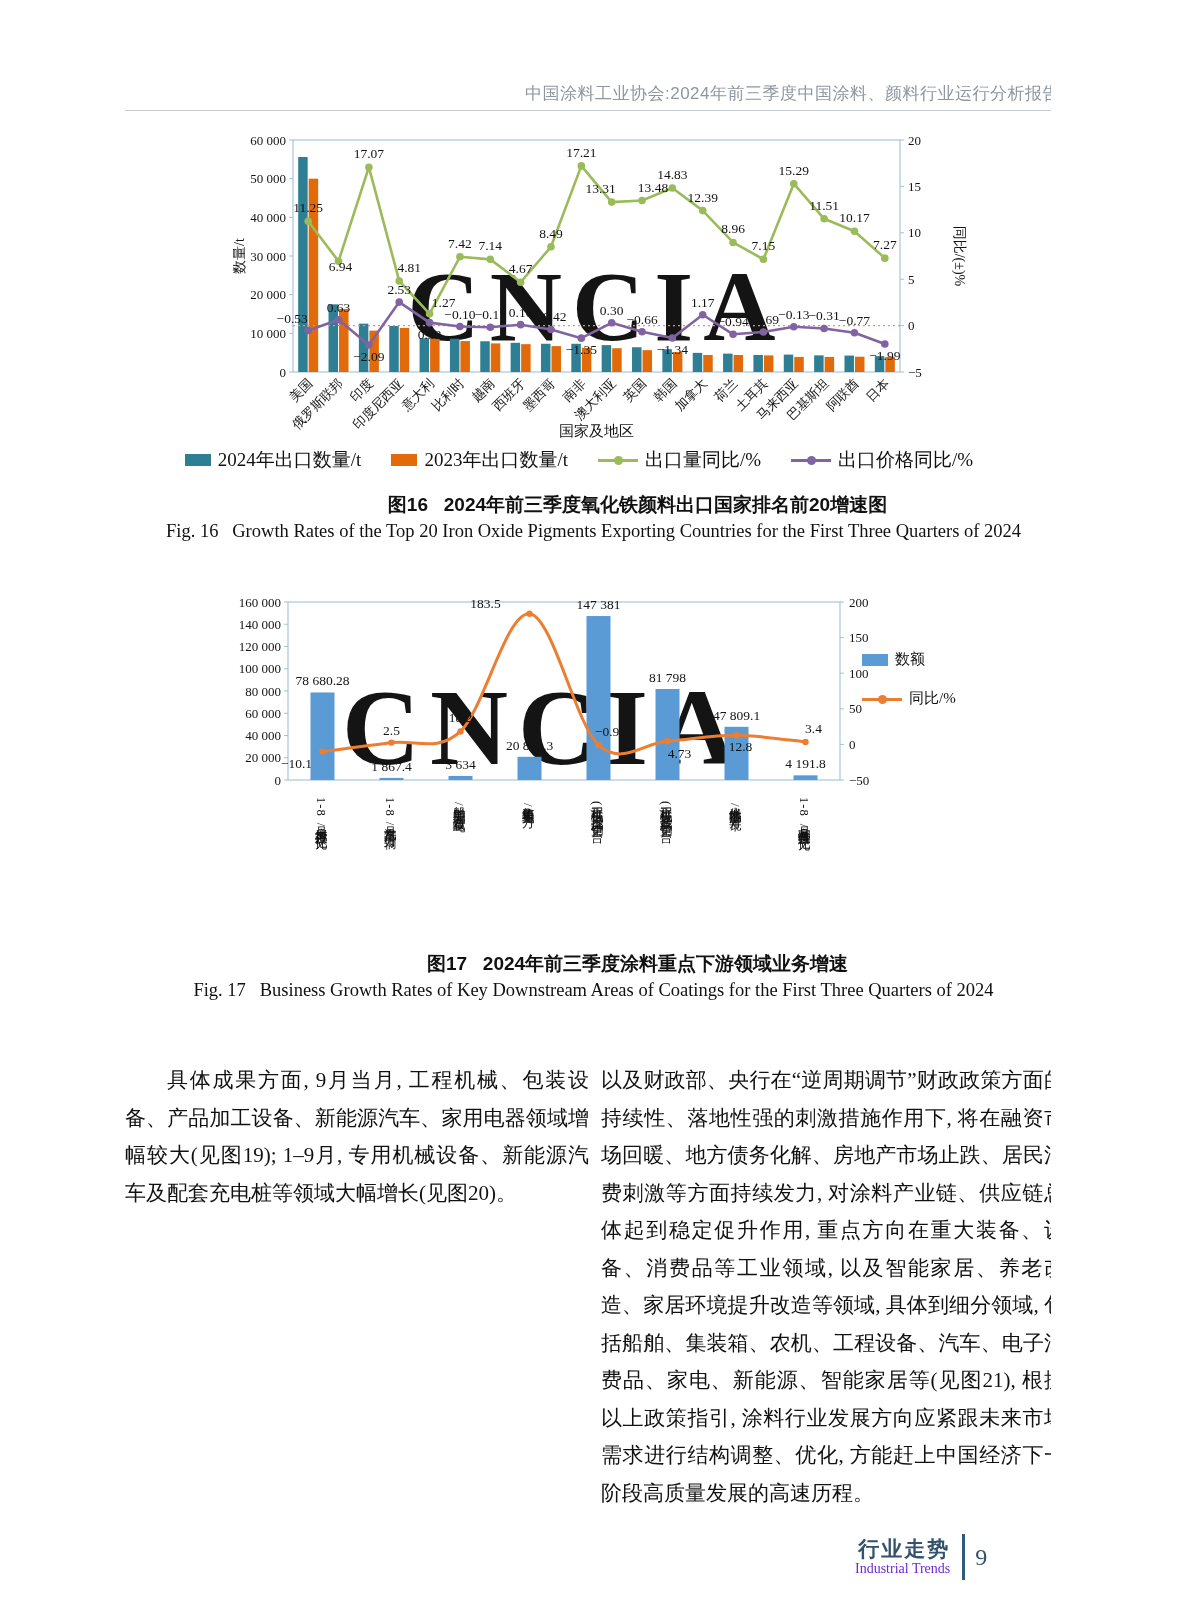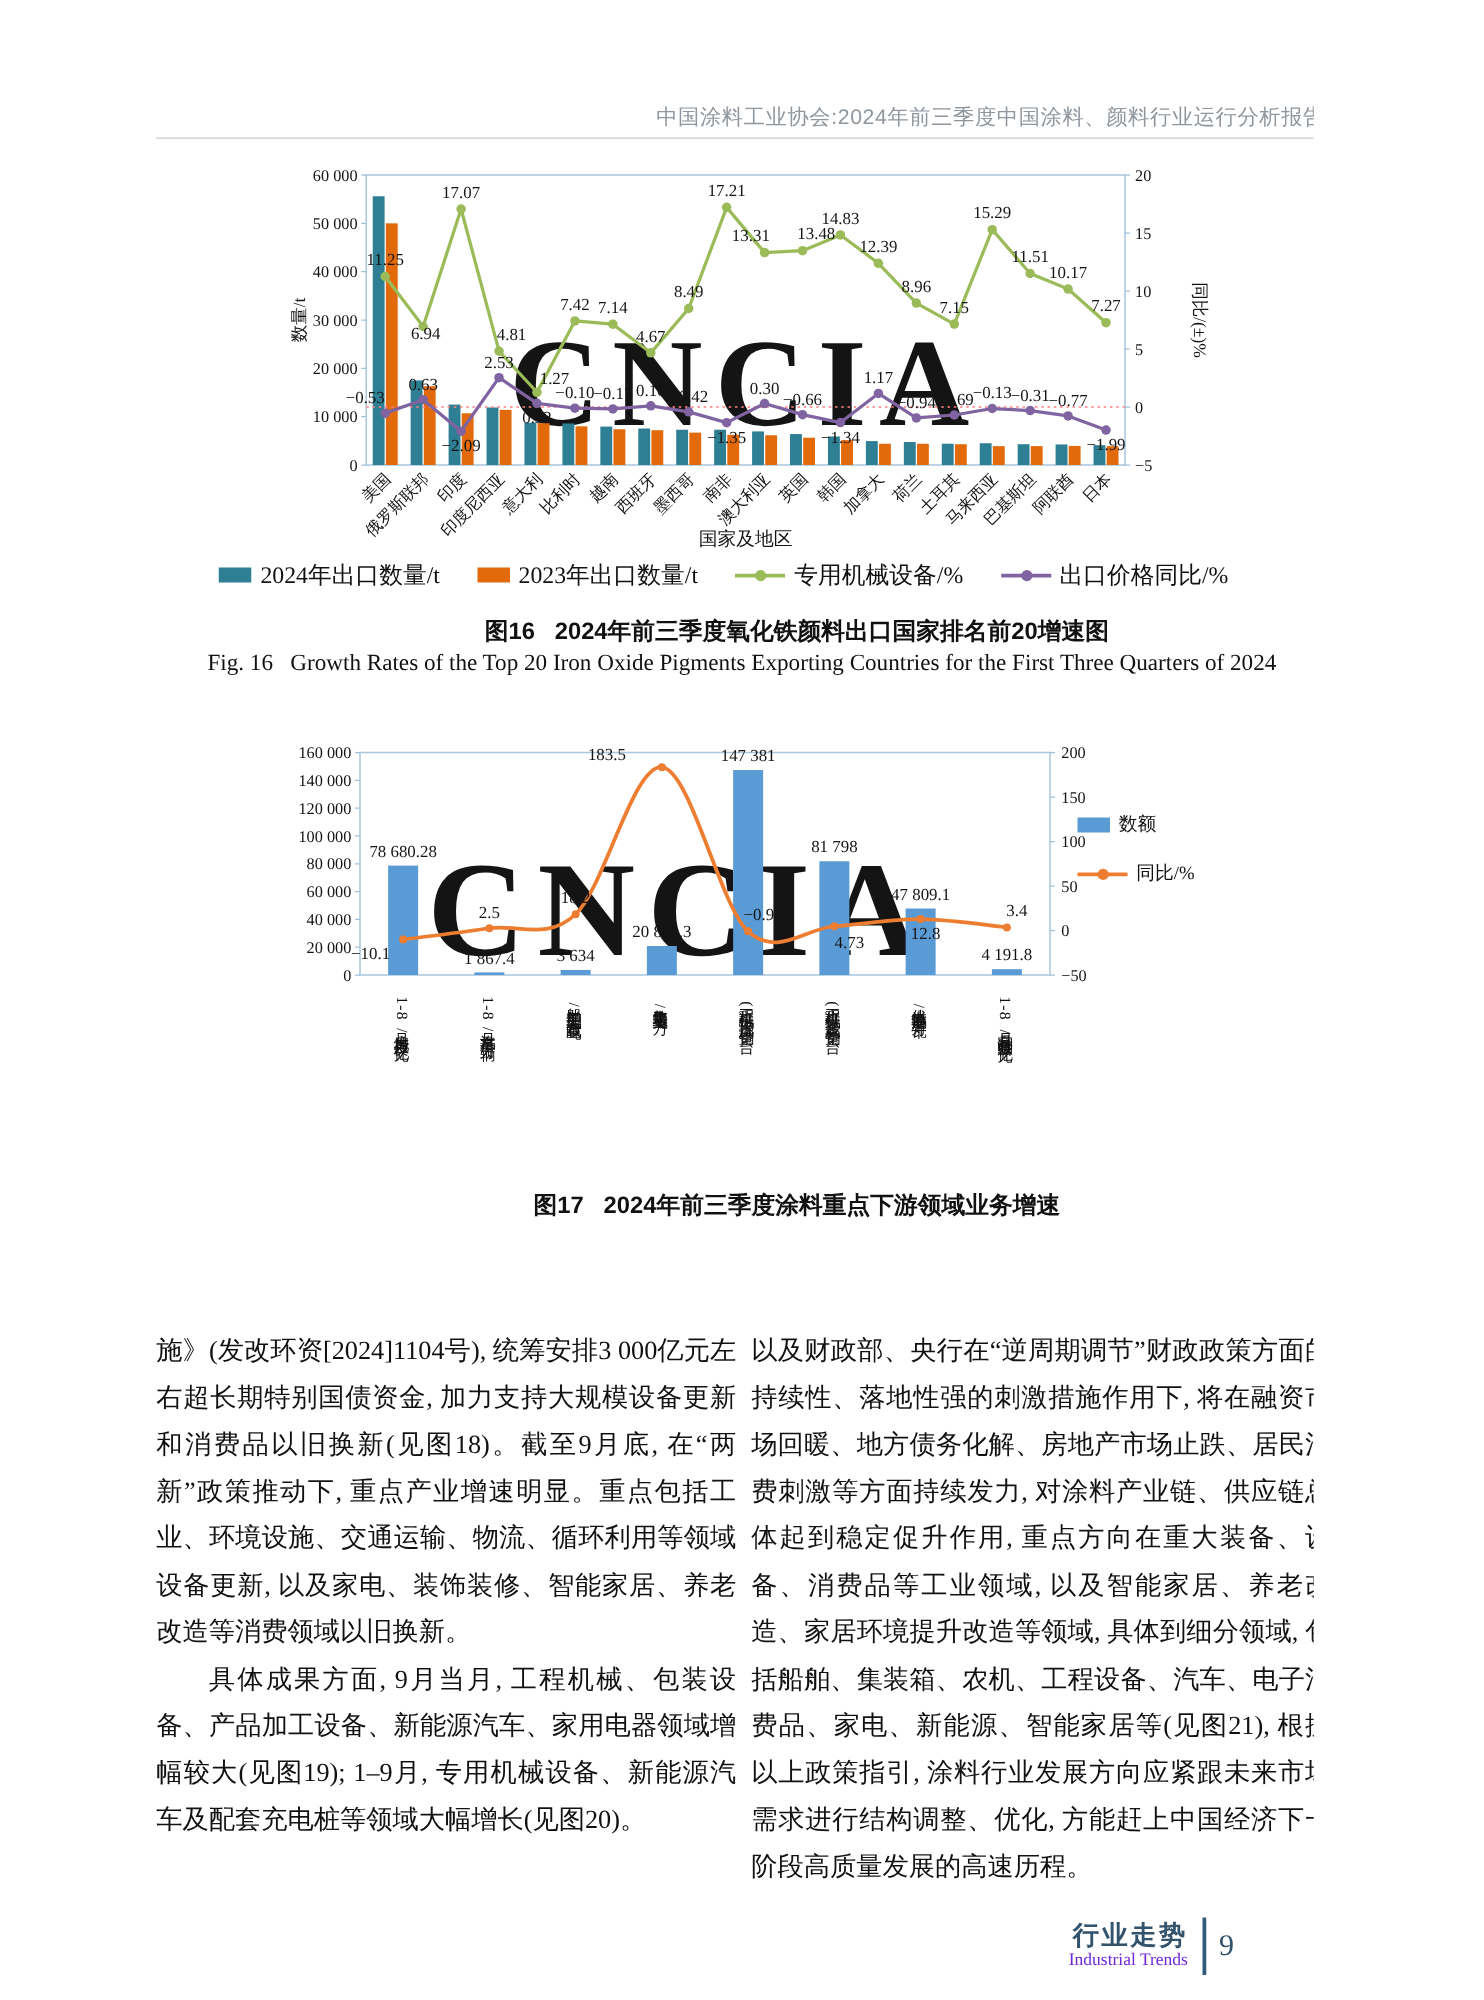--- a/index.html
+++ b/index.html
@@ -246,21 +246,21 @@
     </span>
     <span class="legend-item">
       <span class="sw-bar" id="sw-b2" style="background: rgb(227, 106, 11);"></span>
       <span>2023年出口数量/t</span>
     </span>
     <span class="legend-item">
       <span class="sw-line">
         <span class="ln" id="sw-l1a" style="background: rgb(155, 187, 89);"></span>
           <span class="dt" id="sw-l1b" style="background: rgb(155, 187, 89);"></span>
       </span>
-      <span>专用机械设备/%</span>
+      <span>出口量同比/%</span>
     </span>
     <span class="legend-item">
       <span class="sw-line">
         <span class="ln" id="sw-l2a" style="background: rgb(128, 100, 162);"></span>
           <span class="dt" id="sw-l2b" style="background: rgb(128, 100, 162);"></span>
       </span>
       <span>出口价格同比/%</span>
     </span>
   </div>
 
@@ -356,24 +356,24 @@
     <span class="legend-item">
       <span class="sw-line">
         <span class="ln" id="sw-l3a" style="background: rgb(237, 125, 49);"></span>
           <span class="dt" id="sw-l3b" style="background: rgb(237, 125, 49);"></span>
       </span>
       <span>同比/%</span>
     </span>
   </div>
 
   <div id="cap17-cn" class="caption-cn">图17   2024年前三季度涂料重点下游领域业务增速</div>
+  <div id="cap17-en" class="caption-en">Fig. 17   Business Growth Rates of Key Downstream Areas of Coatings for the First Three Quarters of 2024</div>
 
   <div class="body-cols">
     <div class="col">
-      <p>施》(发改环资[2024]1104号), 统筹安排3 000亿元左右超长期特别国债资金, 加力支持大规模设备更新和消费品以旧换新(见图18)。截至9月底, 在“两新”政策推动下, 重点产业增速明显。重点包括工业、环境设施、交通运输、物流、循环利用等领域设备更新, 以及家电、装饰装修、智能家居、养老改造等消费领域以旧换新。</p>
       <p class="ind">具体成果方面, 9月当月, 工程机械、包装设备、产品加工设备、新能源汽车、家用电器领域增幅较大(见图19); 1–9月, 专用机械设备、新能源汽车及配套充电桩等领域大幅增长(见图20)。</p>
     </div>
     <div class="col">
       <p>以及财政部、央行在“逆周期调节”财政政策方面的持续性、落地性强的刺激措施作用下, 将在融资市场回暖、地方债务化解、房地产市场止跌、居民消费刺激等方面持续发力, 对涂料产业链、供应链总体起到稳定促升作用, 重点方向在重大装备、设备、消费品等工业领域, 以及智能家居、养老改造、家居环境提升改造等领域, 具体到细分领域, 包括船舶、集装箱、农机、工程设备、汽车、电子消费品、家电、新能源、智能家居等(见图21), 根据以上政策指引, 涂料行业发展方向应紧跟未来市场需求进行结构调整、优化, 方能赶上中国经济下一阶段高质量发展的高速历程。</p>
     </div>
   </div>
 
   <div class="footer">
     <div class="footer-titles">
       <span class="footer-cn">行业走势</span>

